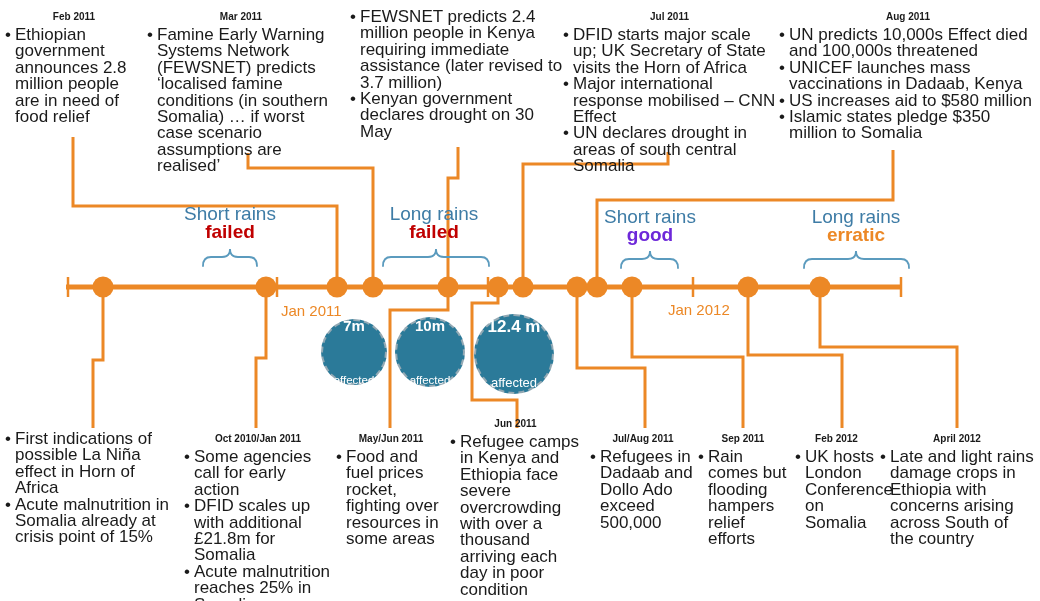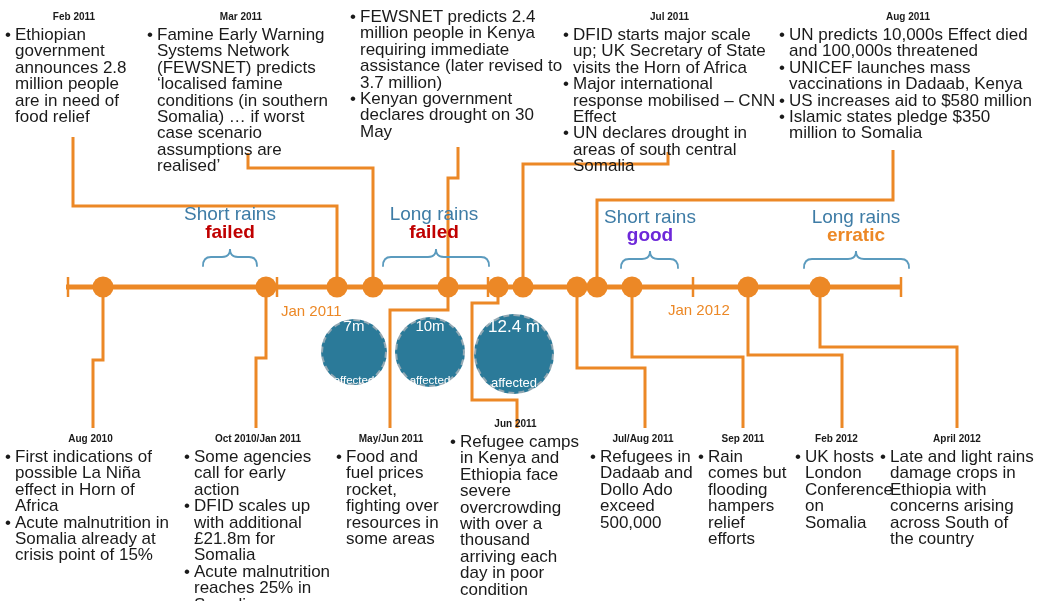--- a/index.html
+++ b/index.html
@@ -24,21 +24,21 @@
   .rain-status{font-weight:bold;}
 
   .year-label{position:absolute;z-index:2;color:var(--orange);font-size:15px;font-weight:normal;}
 
   .affected{
     position:absolute;z-index:3;border-radius:50%;
     background:var(--teal);border:2px dashed #93a9b4;color:#fff;
     display:flex;flex-direction:column;align-items:center;justify-content:center;
     text-align:center;box-sizing:border-box;
   }
-  .affected .val{font-weight:normal;font-size:15px;line-height:1.15;}
+  .affected .val{font-weight:bold;font-size:15px;line-height:1.15;}
   .affected .lab{font-size:11.5px;line-height:1.15;margin-top:40px;}
   .affected.large .val{font-size:17px;}
   .affected.large .lab{font-size:13px;}
 </style>
 </head>
 <body>
 
 <div id="canvas">
 
   <svg id="overlay" width="1040" height="601" viewBox="0 0 1040 601">
@@ -147,21 +147,20 @@
   <div class="affected" style="left:395px;top:317px;width:70px;height:70px;">
     <div class="val">10m</div>
     <div class="lab">affected</div>
   </div>
   <div class="affected large" style="left:474px;top:314px;width:80px;height:80px;">
     <div class="val">12.4 m</div>
     <div class="lab">affected</div>
   </div>
 
   <div class="event" style="left:4px;top:431px;width:173px;">
-    <h3>Aug 2010</h3>
     <ul>
       <li>First indications of possible La Niña effect in Horn of Africa</li>
       <li>Acute malnutrition in Somalia already at crisis point of 15%</li>
     </ul>
   </div>
   <div class="event" style="left:183px;top:431px;width:150px;">
     <h3>Oct 2010/Jan 2011</h3>
     <ul>
       <li>Some agencies call for early action</li>
       <li>DFID scales up with additional £21.8m for Somalia</li>

